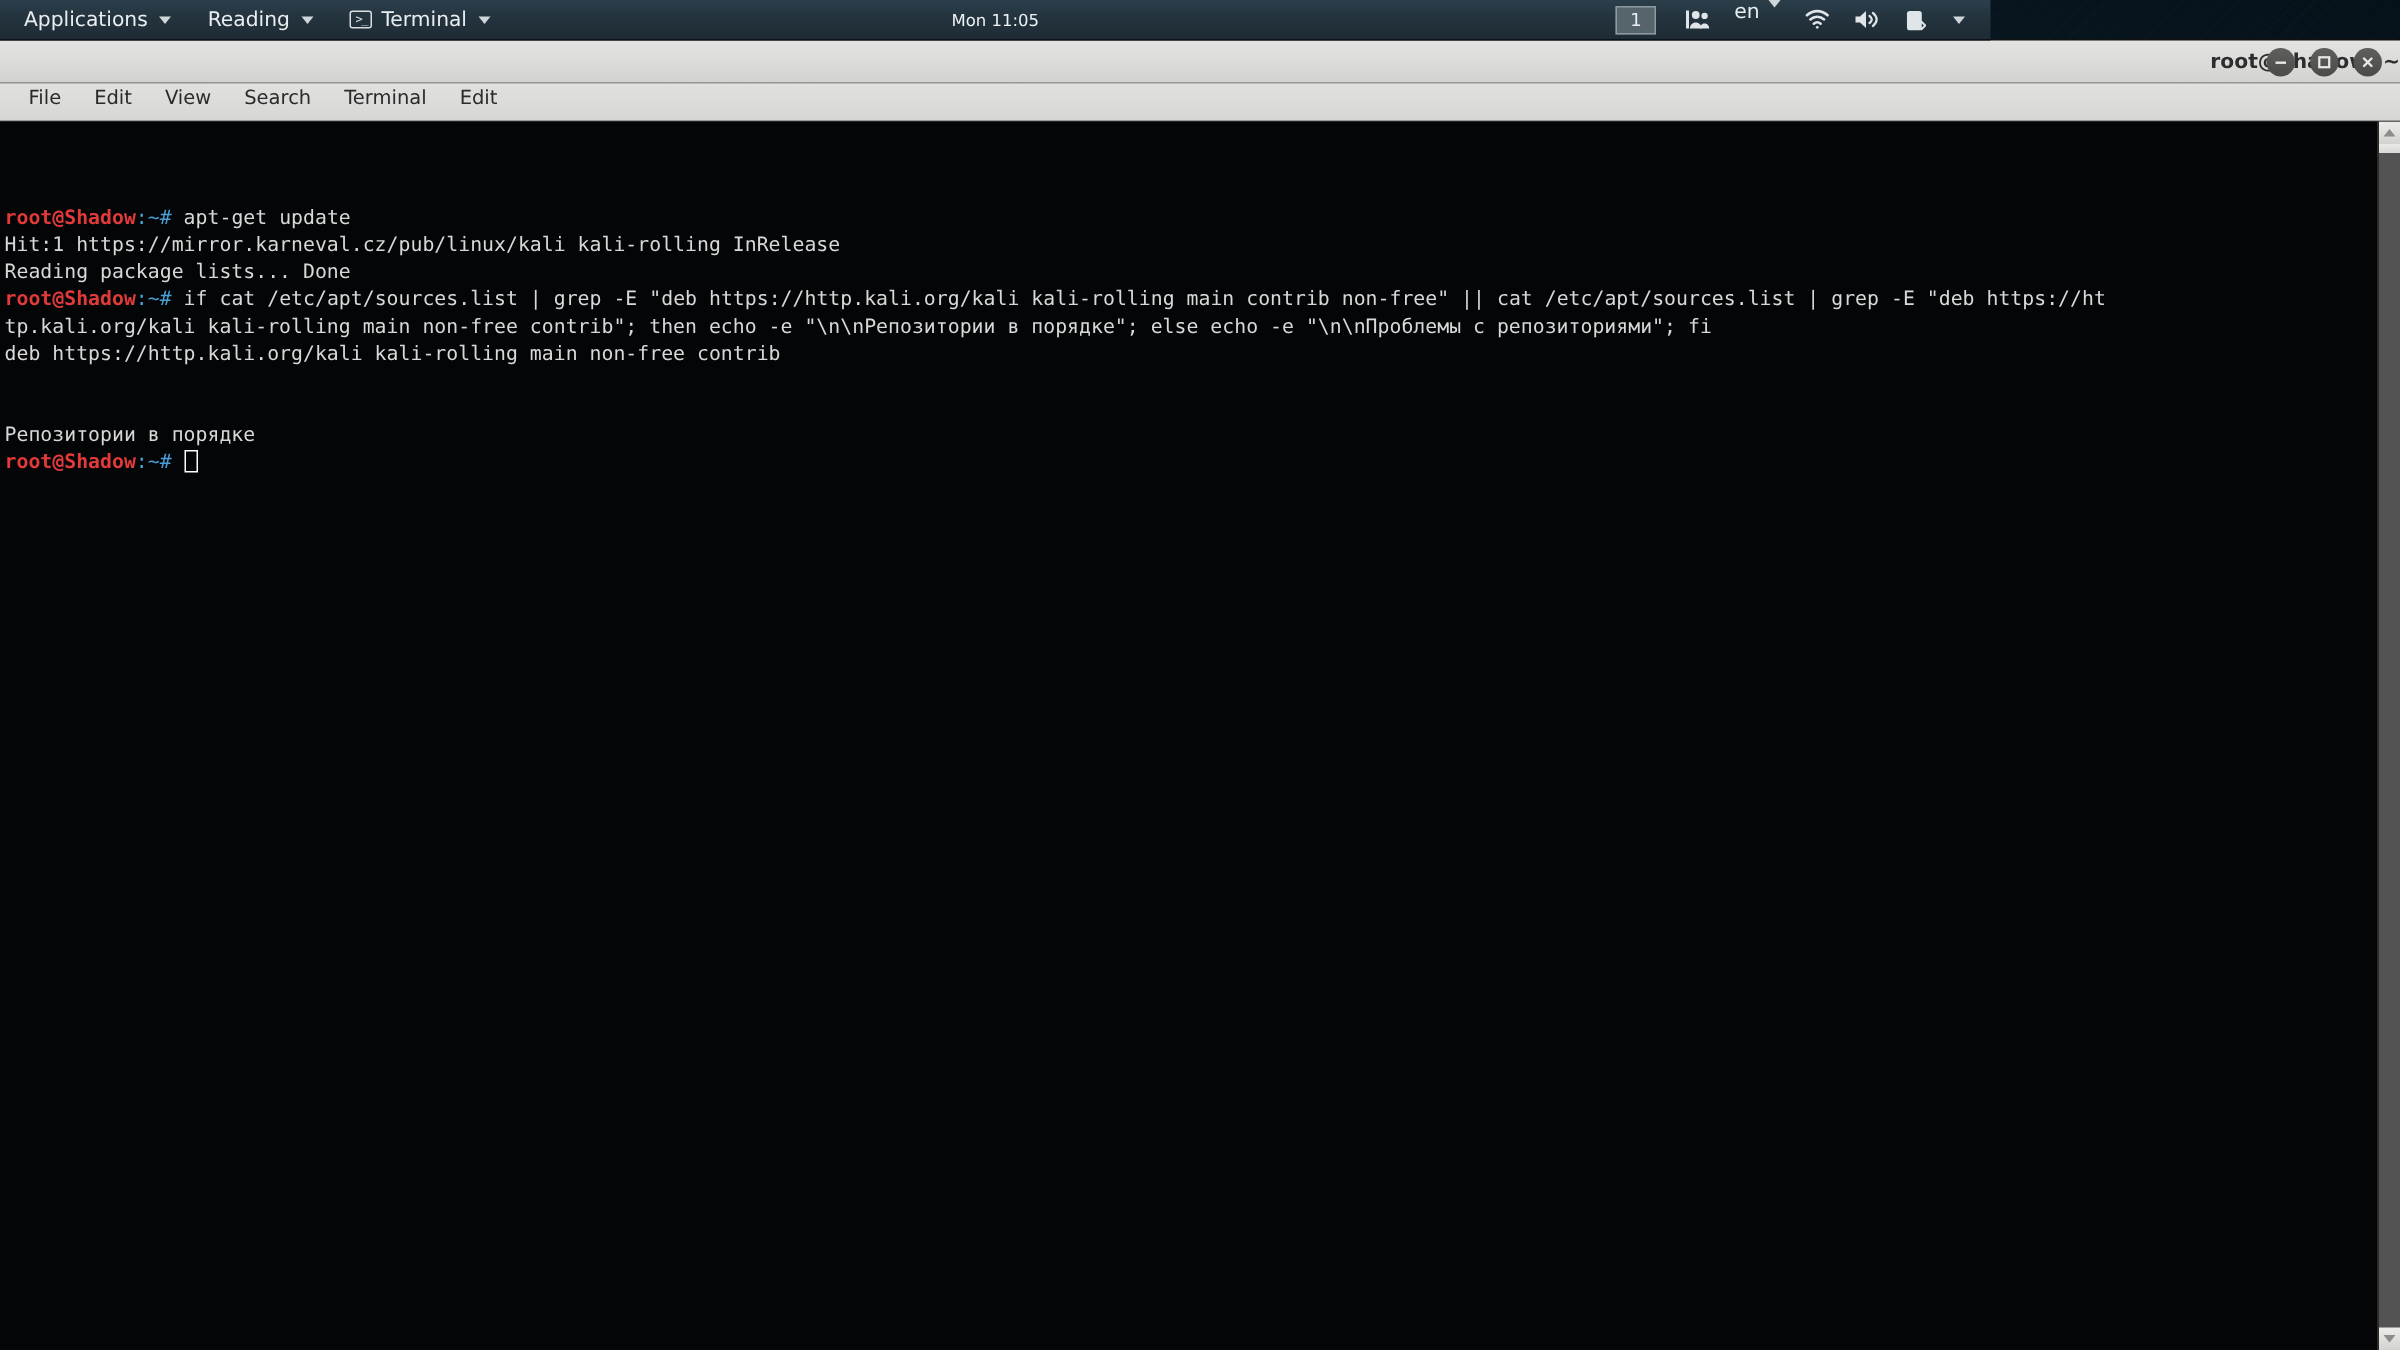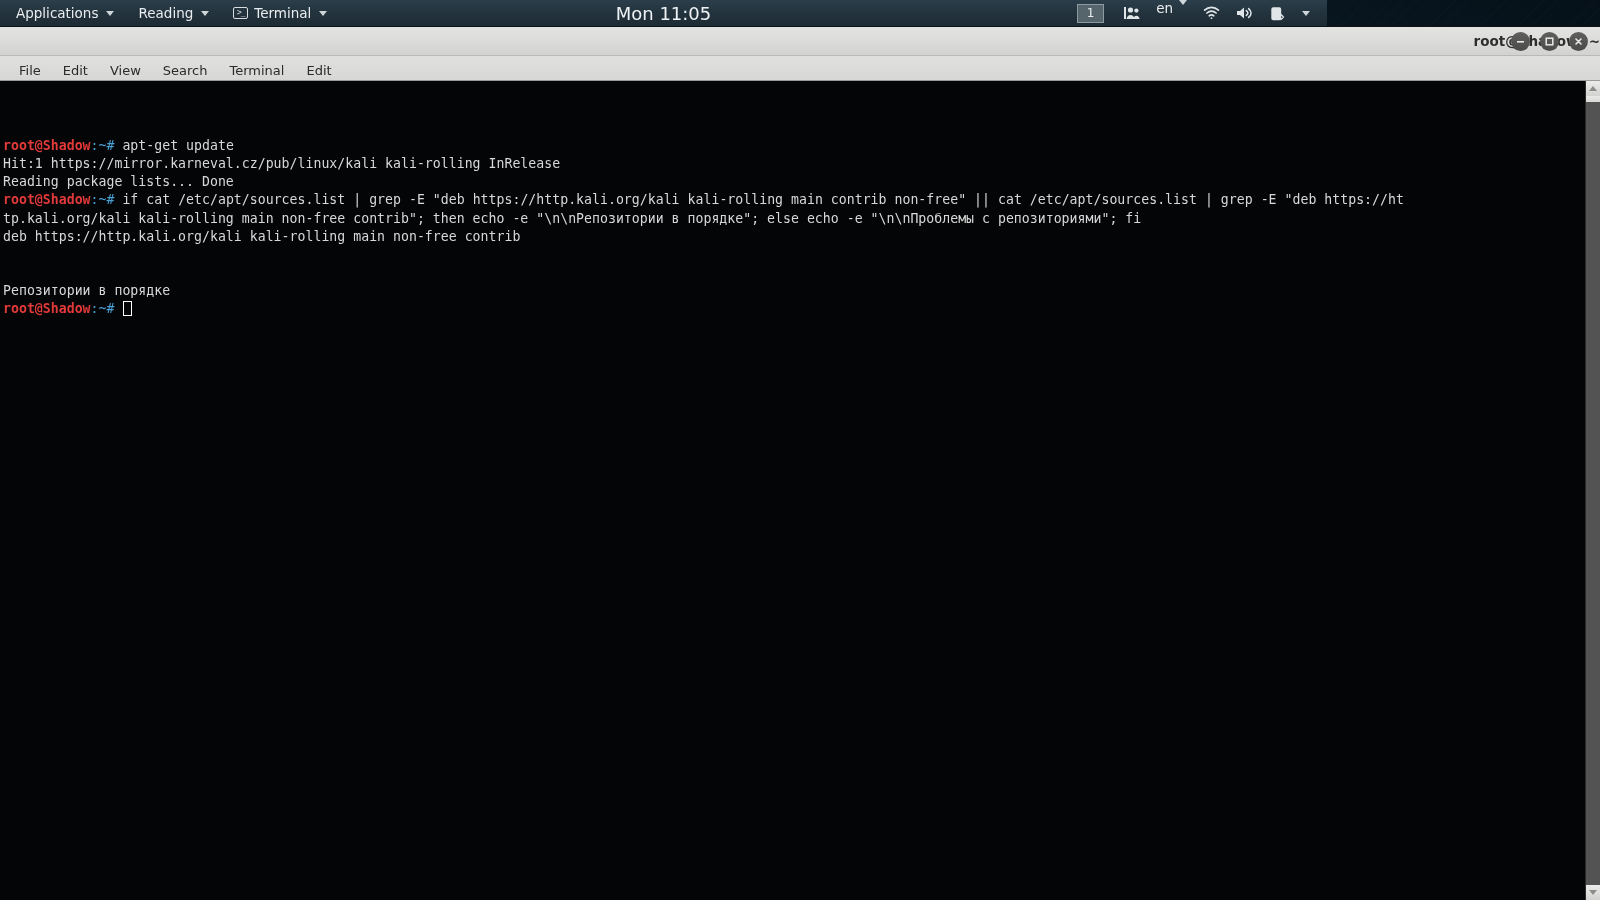--- a/index.html
+++ b/index.html
@@ -44,21 +44,21 @@
     color:#e9edef; font-size:13.5px;
   }
   .caret {
     width:0; height:0; border-left:4px solid transparent;
     border-right:4px solid transparent; border-top:5px solid #cfd6da;
     display:inline-block; margin-left:2px;
   }
   #panel-left { display:flex; align-items:center; margin-left:4px; }
   #panel-center {
     position:absolute; left:0; right:0; text-align:center;
-    font-size:18px; color:#eef2f4; pointer-events:none;
+    font-size:11px; color:#eef2f4; pointer-events:none;
   }
   #panel-right {
     margin-left:auto; display:flex; align-items:center; gap:2px;
     padding-right:10px; z-index:2;
   }
   #workspace-switcher {
     width:27px; height:19px; border:1px solid #8d9aa2;
     background:#56646c; color:#e9edef; font-size:12px;
     display:flex; align-items:center; justify-content:center;
     margin-right:10px;
@@ -104,21 +104,21 @@
     background:linear-gradient(to bottom,#5f5f5d,#4b4b49);
     display:flex; align-items:center; justify-content:center;
     color:#e8e8e6; font-size:11px; line-height:1; cursor:pointer;
   }
   .win-btn svg { display:block; }
 
   #menu-bar {
     height:25px; flex:0 0 25px;
     background:linear-gradient(to bottom,#e0e0de 0%, #d7d7d5 100%);
     border-bottom:1px solid #9a9a98;
-    display:flex; align-items:flex-end; padding-left:8px;
+    display:flex; align-items:flex-start; padding-left:8px;
     font-size:13px; color:#2b2b2b;
   }
   .menu-item { padding:2px 11px; cursor:default; border-radius:2px; }
 
   #terminal-body {
     flex:1 1 auto; position:relative; display:flex;
     background:#0b0b0b; overflow:hidden;
   }
   #terminal-screen {
     flex:1 1 auto; position:relative;

